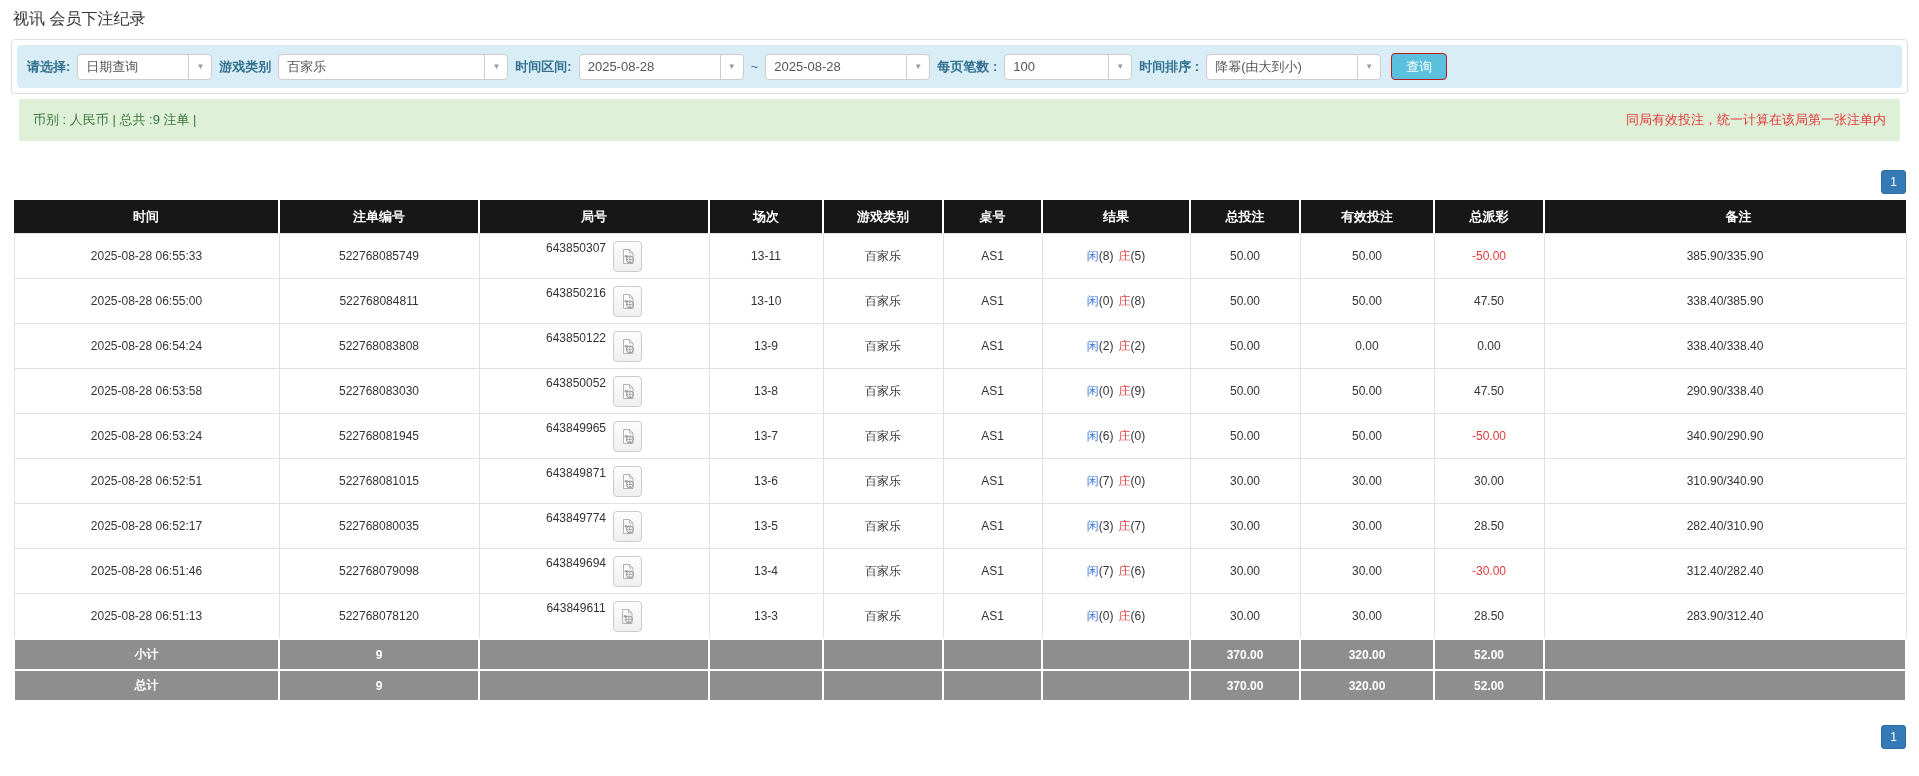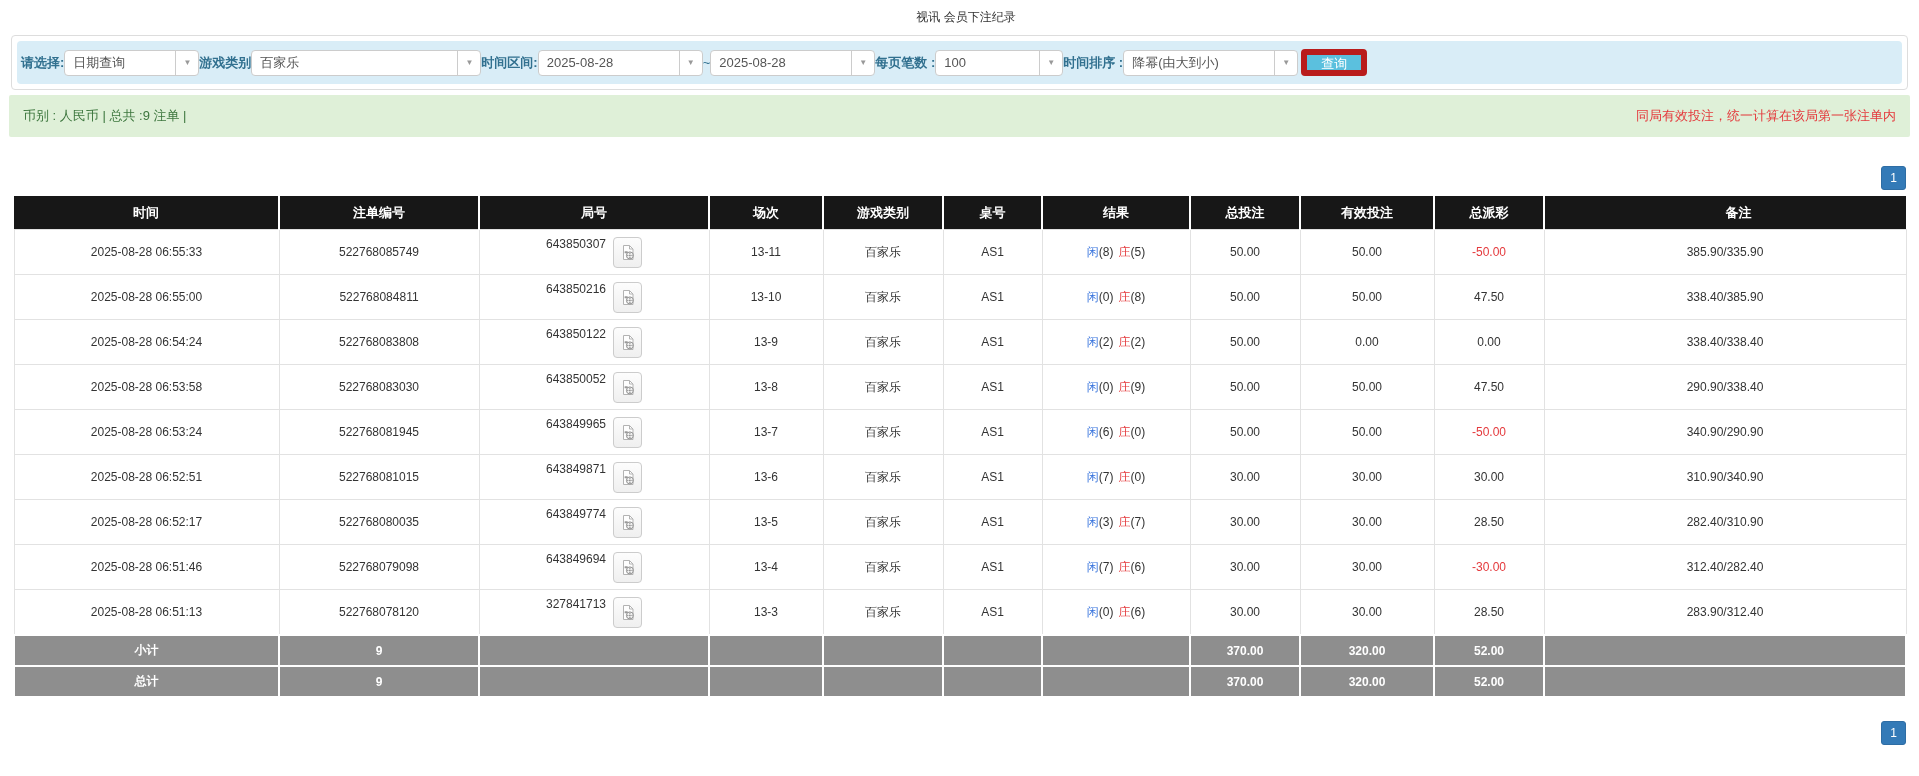--- a/index.html
+++ b/index.html
@@ -1,32 +1,32 @@
 <!DOCTYPE html>
 <html><head>
 <meta charset="utf-8">
 <style>
   html,body{margin:0;padding:0;width:1919px;height:776px;overflow:hidden;background:#fff;
     font-family:"Liberation Sans","DejaVu Sans",sans-serif;color:#333;}
-  .page-title{font-size:12px;color:#333;margin:9px 0 9px 13px;text-align:center;}
+  .page-title{font-size:16px;color:#333;margin:9px 0 9px 13px;}
   
   .filter-panel{margin:0 11px;border:1px solid #ddd;border-radius:4px;background:#fff;padding:5px;}
-  .filter-bar{background:#d9edf7;border-radius:4px;padding:8px 4px;display:flex;align-items:center;}
+  .filter-bar{background:#d9edf7;border-radius:4px;padding:8px 10px;display:flex;align-items:center;gap:7px;}
   .flabel{font-size:13px;font-weight:bold;color:#31708f;white-space:nowrap;}
   .sel{background:#fff;border:1px solid #ccc;border-radius:4px;height:26px;display:flex;align-items:center;
     font-size:13px;color:#555;cursor:pointer;box-sizing:border-box;}
   .sel-text{padding:0 8px;flex:1;white-space:nowrap;overflow:hidden;text-align:left;}
   .caret-box{width:22px;align-self:stretch;border-left:1px solid #ccc;display:flex;align-items:center;
     justify-content:center;color:#999;font-size:8px;}
   .w135{width:135px}.w230{width:230px}.w165{width:165px}.w108{width:128px}.w175{width:175px}
   .tilde{font-size:13px;color:#31708f;}
-  .btn-search{background:#5bc0de;border:6px solid #b91c1c;color:#fff;font-size:13px;height:27px;
+  .btn-search{background:#5bc0de;border:1px solid #b91c1c;color:#fff;font-size:13px;height:27px;
     padding:0 14px;border-radius:4px;margin-left:3px;cursor:pointer;}
   
-  .summary-bar{margin:5px 9px 0;background:#dff0d8;height:42px;display:flex;align-items:center;
+  .summary-bar{margin:5px 19px 0;background:#dff0d8;height:42px;display:flex;align-items:center;
     justify-content:space-between;padding:0 14px;border-radius:2px;}
   .sum-left{color:#3c763d;font-size:13px;}
   .sum-right{color:#e4393c;font-size:13px;}
   
   .pager{display:flex;justify-content:flex-end;margin:0 13px;}
   .pager.top{margin-top:29px;margin-bottom:6px;}
   .pager.bottom{margin-top:23px;}
   .page-btn{width:25px;height:24px;background:#337ab7;color:#fff;border:1px solid #2e6da4;
     border-radius:3px;font-size:12px;padding:0;cursor:pointer;}
   
@@ -389,21 +389,21 @@
     <td>30.00</td>
     <td class="payout neg">-30.00</td>
     <td>312.40/282.40</td>
   </tr>
 
   <tr>
     <td>2025-08-28 06:51:13</td>
     <td>522768078120</td>
     <td>
       <div class="round-inner">
-        <span>327841713</span>
+        <span>643849611</span>
         <span class="icon-btn">
           <svg width="16" height="17" viewBox="0 0 16 17" aria-hidden="true">
             <path d="M3.5 1.5h6l3.5 3.5v10.5H3.5z" fill="#fefefe" stroke="#b3b3b3"></path>
             <path d="M9.5 1.5v3.5H13" fill="none" stroke="#b3b3b3"></path>
             <rect x="4.6" y="7.2" width="3.1" height="2.1" rx="0.4" fill="#9a9a9a"></rect>
             <circle cx="9.9" cy="11.4" r="3.5" fill="#f5f5f5" stroke="#8f8f8f"></circle>
             <circle cx="9.9" cy="11.4" r="0.9" fill="#8f8f8f"></circle>
             <circle cx="9.9" cy="9.3" r="0.7" fill="#8f8f8f"></circle>
             <circle cx="9.9" cy="13.5" r="0.7" fill="#8f8f8f"></circle>
             <circle cx="7.8" cy="11.4" r="0.7" fill="#8f8f8f"></circle>

